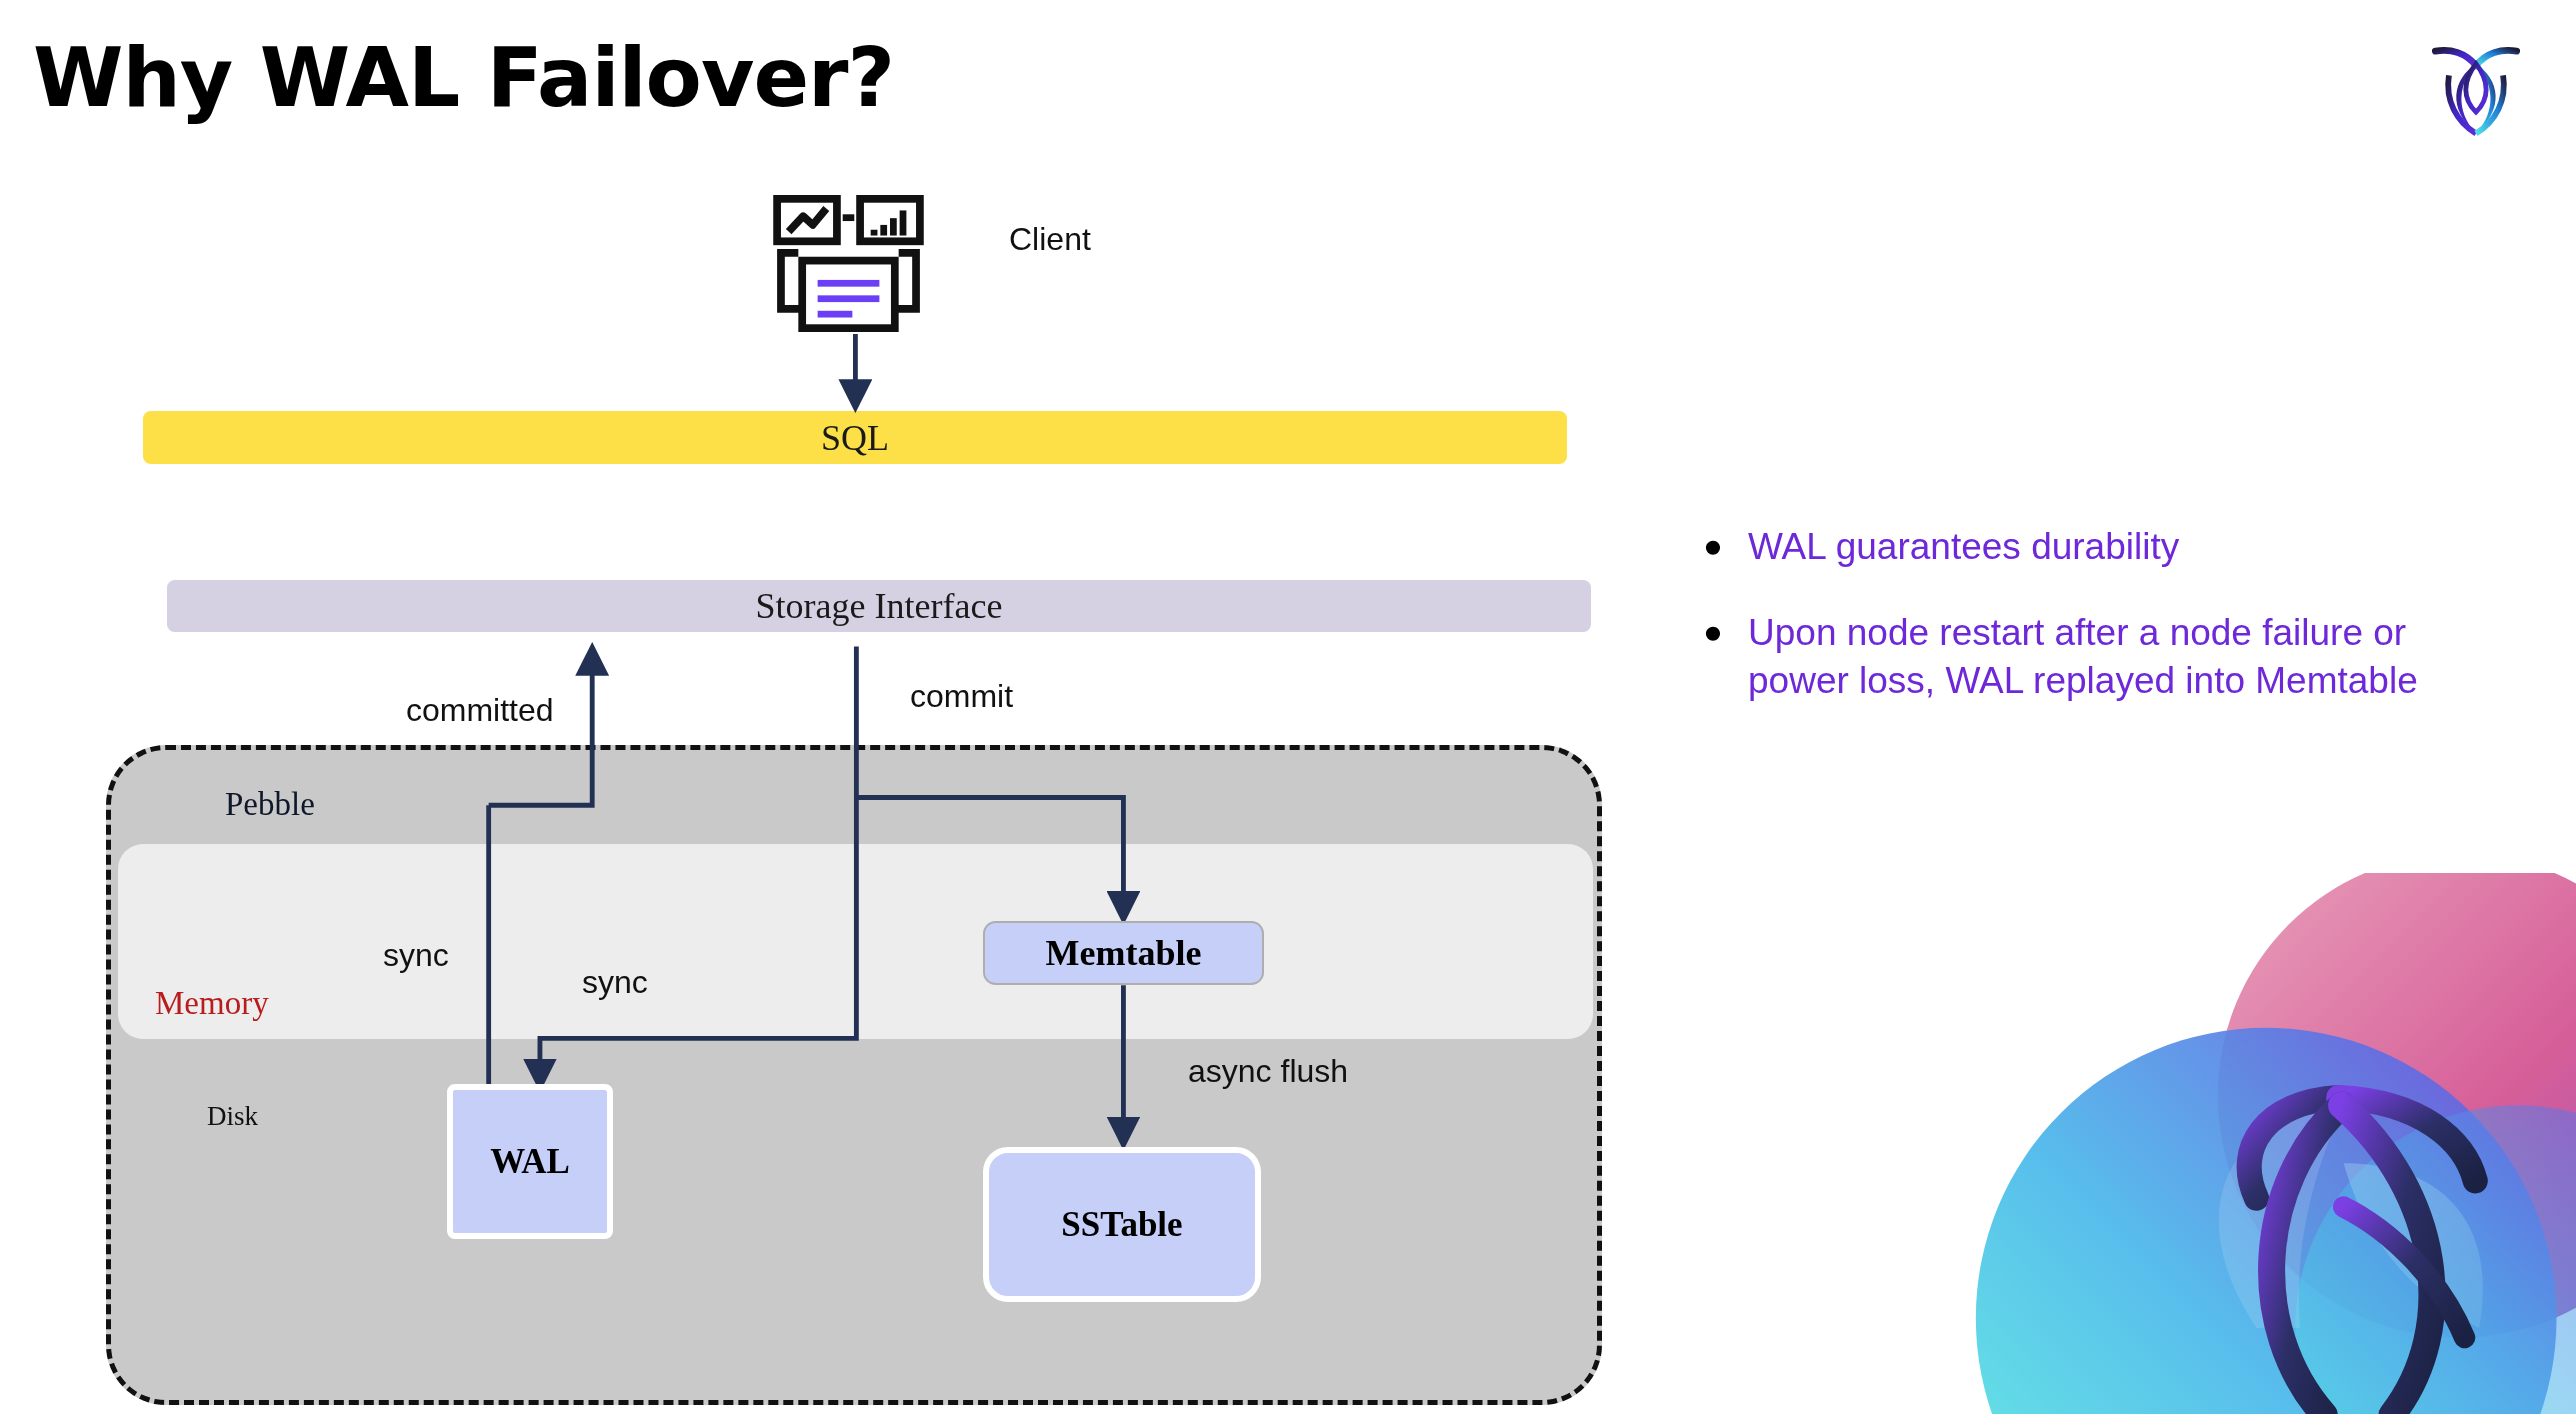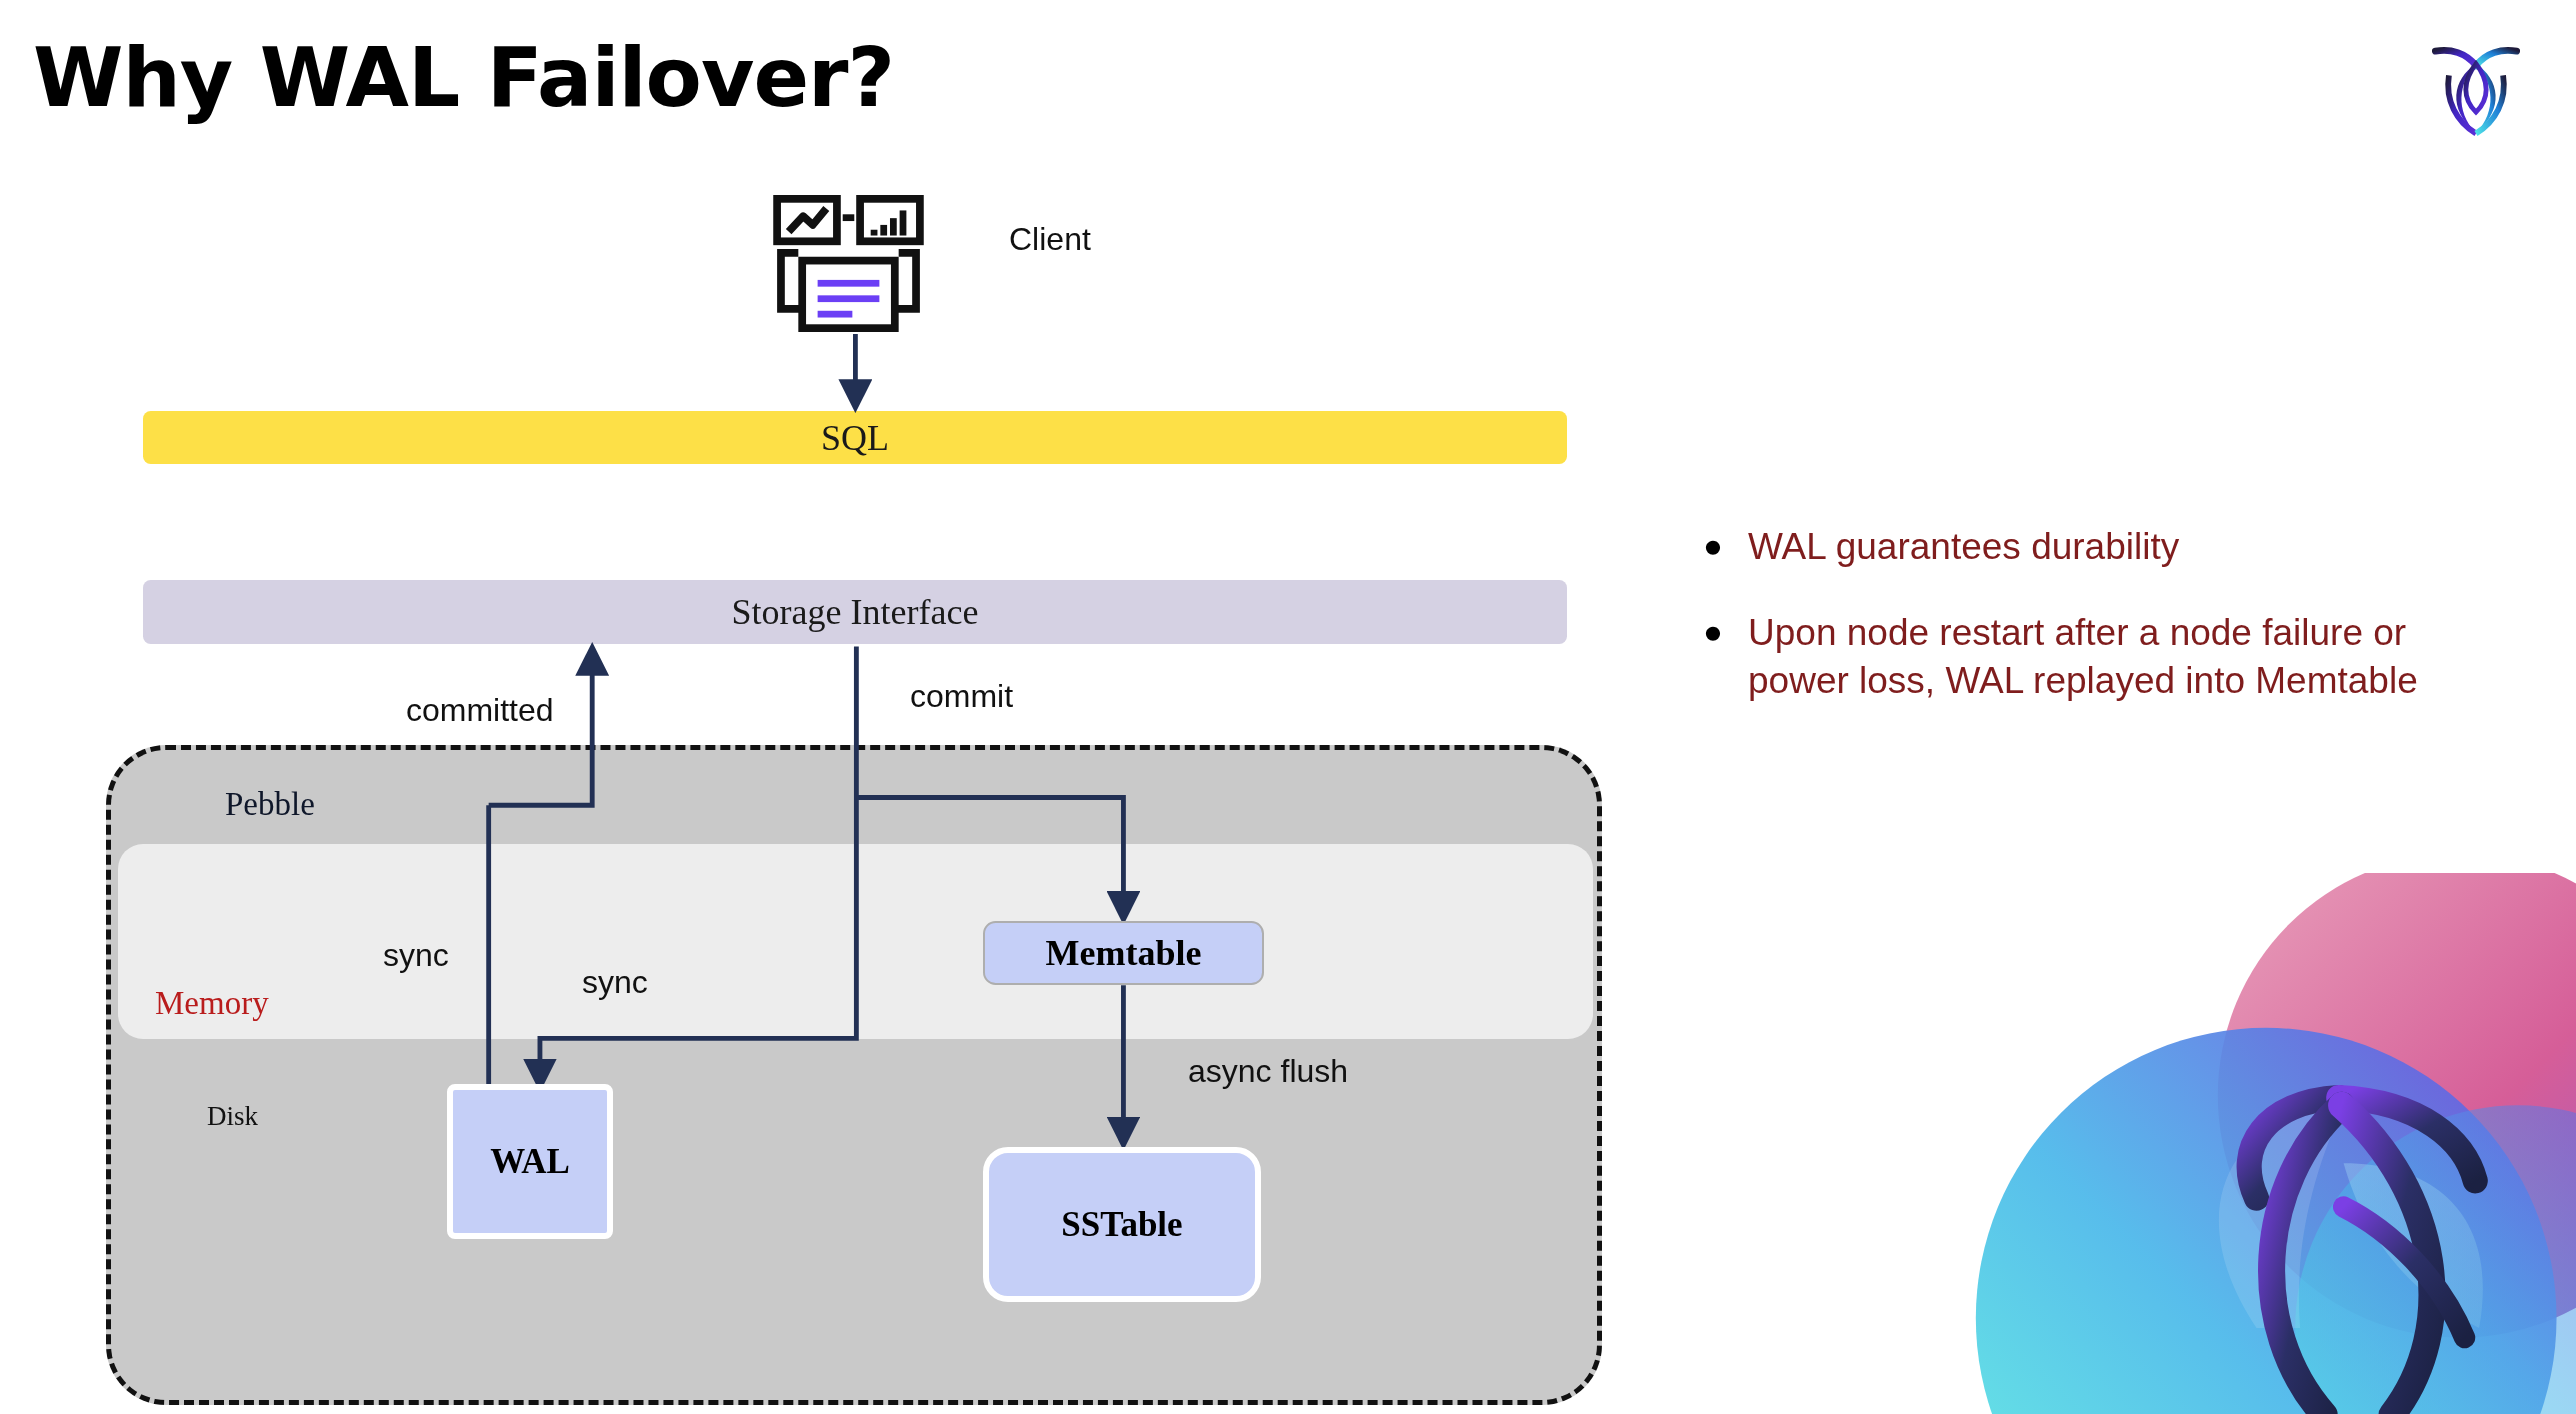--- a/index.html
+++ b/index.html
@@ -26,21 +26,21 @@
   #client-icon{position:absolute;left:771px;top:195px;width:155px;height:137px;}
   #client-label{position:absolute;left:1009px;top:221px;font-size:32px;color:#111;
                 font-family:"Liberation Sans",sans-serif;white-space:nowrap;}
 
   
   .layer-bar{position:absolute;left:143px;width:1424px;border-radius:7.7px;
              display:flex;align-items:center;justify-content:center;
              font-family:"Liberation Serif",serif;font-size:36px;color:#1a1a1a;}
   #bar-sql{top:411px;height:53px;background:#fde047;}
   #bar-kv{top:500px;height:50px;background:#b8dcdd;}
-  #bar-storage{top:580px;height:64px;background:#d5d1e3;}
+  #bar-storage{top:580px;height:52px;background:#d5d1e3;margin-left:24px;}
 
   
   #pebble-box{position:absolute;left:106px;top:745px;width:1496px;height:660px;
               background:#c9c9c9;border:5.8px dashed #111;border-radius:60px;box-sizing:border-box;}
   #memory-box{position:absolute;left:118px;top:844px;width:1475px;height:195px;
               background:#ededed;border-radius:25px;}
   #pebble-label{position:absolute;left:225px;top:786px;
                 font-family:"Liberation Serif",serif;font-size:33px;color:#0f172a;}
   #memory-label{position:absolute;left:155px;top:985px;
                 font-family:"Liberation Serif",serif;font-size:33px;color:#b91c1c;}
@@ -68,21 +68,21 @@
   #lbl-asyncflush{left:1188px;top:1053px;}
 
   
   #connectors{position:absolute;left:0;top:0;width:1645px;height:1415px;pointer-events:none;}
 
   
   #bullets{position:absolute;left:1703px;top:523px;width:794px;}
   .bullet-row{display:flex;align-items:flex-start;margin-bottom:39px;}
   .bullet-dot{width:45px;flex:0 0 45px;font-size:33px;line-height:1.28;color:#000;
               text-align:left;padding-top:1.9px;}
-  .bullet-text{font-size:37px;line-height:1.28;color:#7f1d1d;
+  .bullet-text{font-size:37px;line-height:1.28;color:#6d28d9;
                font-family:"Liberation Sans",sans-serif;}
 </style>
 </head>
 <body>
 
 <div class="slide">
 
   <svg id="corner-art" viewBox="0 0 660 560" xmlns="http://www.w3.org/2000/svg">
     <defs>
       <linearGradient id="gPink" x1="0" y1="0" x2="1" y2="1">

